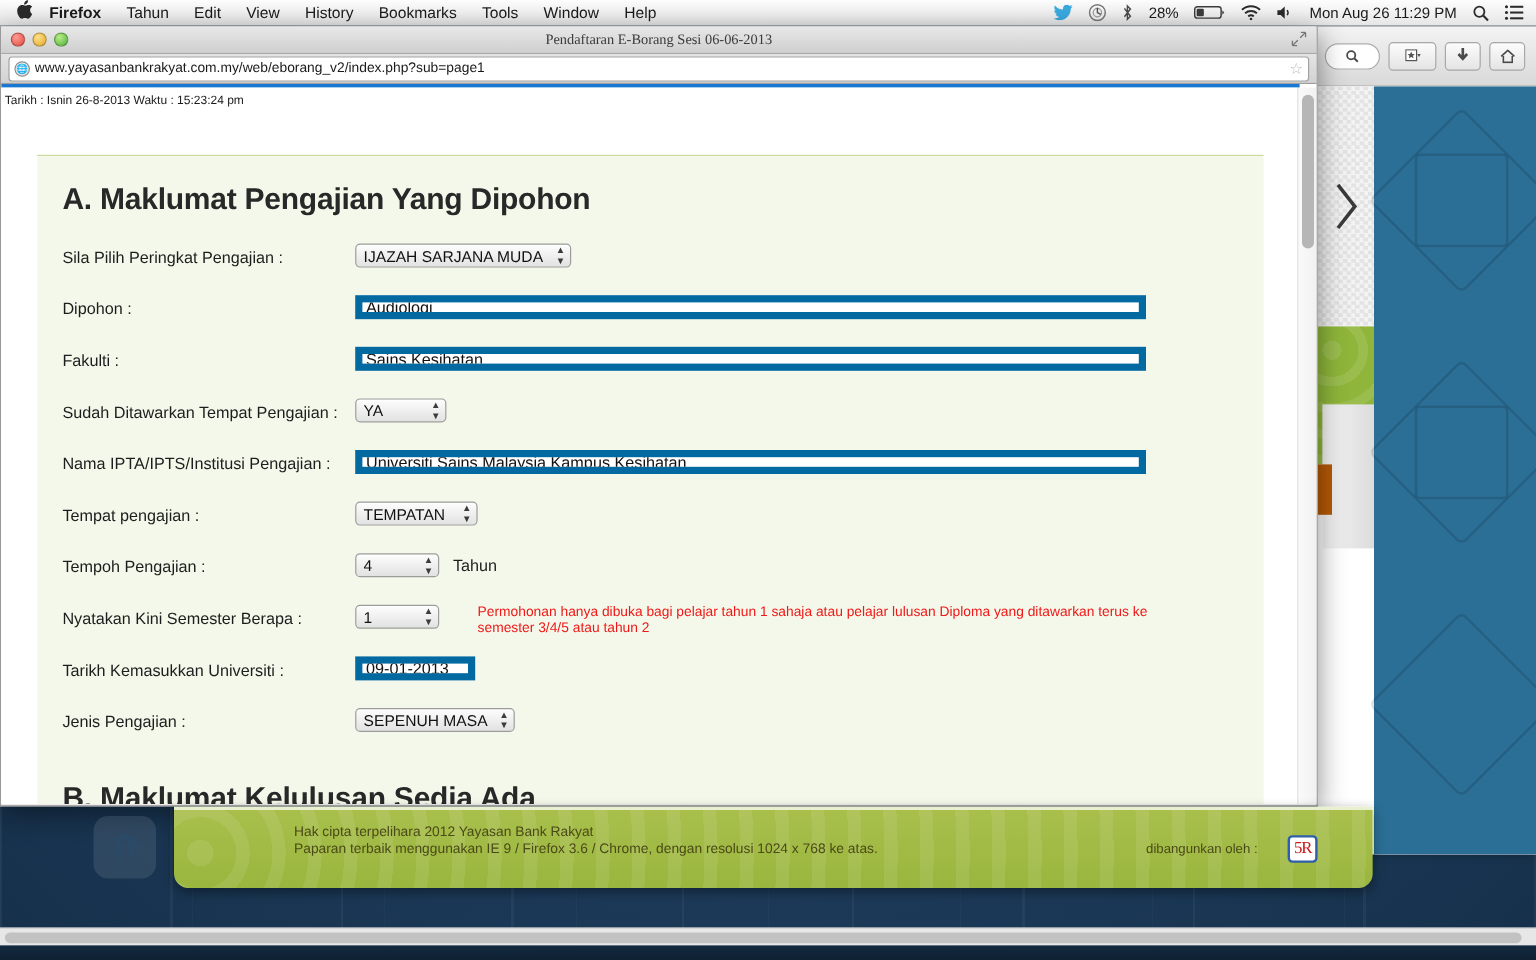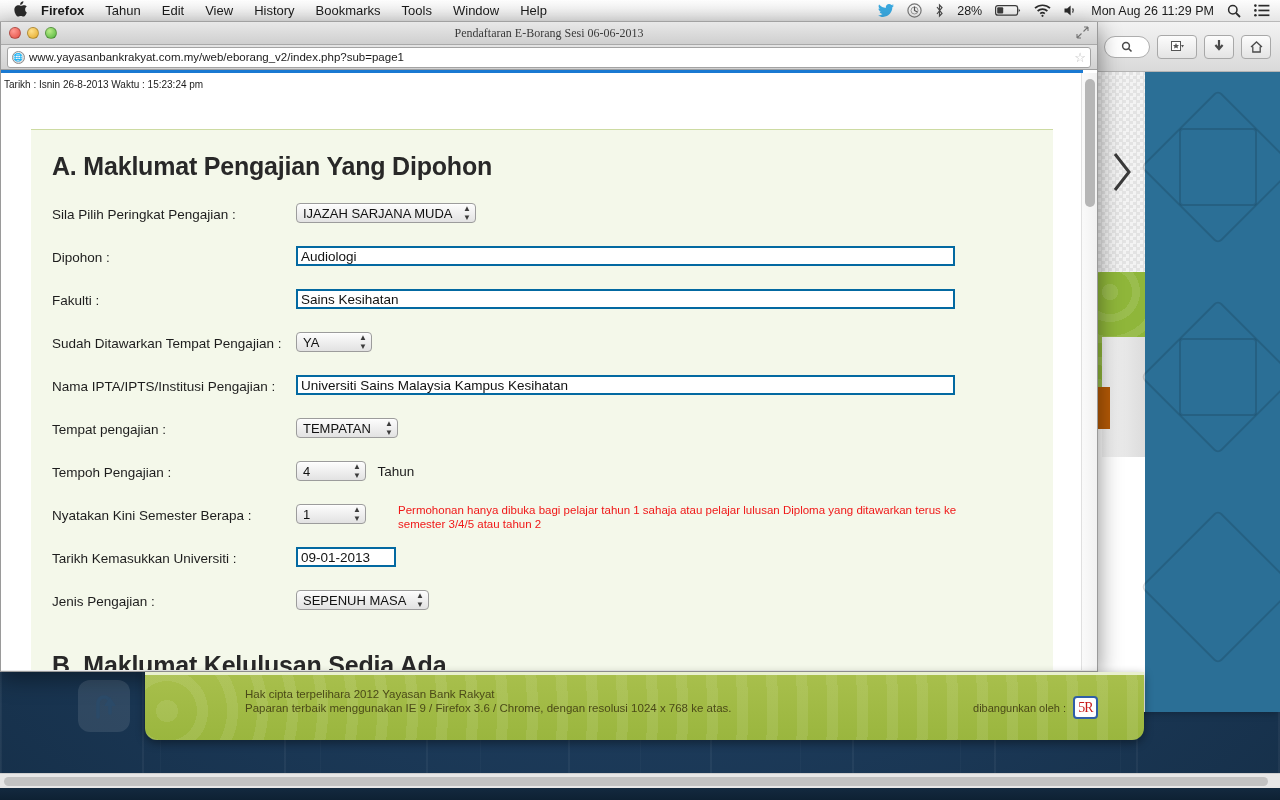--- a/index.html
+++ b/index.html
@@ -206,21 +206,21 @@
   .selwrap { position: relative; display: inline-block; }
   .selwrap .arrows {
     position: absolute; right: 5px; top: 1px;
     font-size: 8px; line-height: 9px; color: #3b3b3b; pointer-events: none;
     display: flex; flex-direction: column; align-items: center;
   }
   input.txt {
     font-family: "Liberation Sans", sans-serif;
     font-size: 13.5px; color: #111;
     height: 20px; padding: 0 3px;
-    border: 2px solid #0369a1; background: #fff;
+    border: 6px solid #0369a1; background: #fff;
     border-radius: 0;
   }
   input.txt.wide { width: 659px; }
   input.txt.date { width: 100px; font-size: 13.5px; }
   .suffix { font-size: 13.5px; color: #1d1d1d; margin-left: 7px; }
   .warn {
     position: absolute; left: 102px; top: -1px; width: 560px;
     color: #f01818; font-size: 11.5px; line-height: 14px;
   }
 
@@ -240,21 +240,21 @@
     content: ""; position: absolute; inset: 0;
     background:
       repeating-radial-gradient(circle at 22px 36px, rgba(255,255,255,.085) 0 11px, rgba(0,0,0,0) 11px 30px);
   }
   #footer-text {
     position: absolute; left: 100px; top: 12px;
     font-size: 11.5px; line-height: 14px; color: #4b4a18; z-index: 2;
   }
   #dibangun {
     position: absolute; right: 46px; top: 21px; z-index: 2;
-    display: flex; align-items: center; gap: 7px;
+    display: flex; align-items: center; gap: 25px;
     font-size: 11px; color: #4b4a18;
   }
   #sr-logo {
     width: 25px; height: 23px; border-radius: 4px;
     background: #fff; border: 2px solid #2f5fa8;
     color: #c81a1a; font-weight: normal; font-size: 14px;
     font-family: "Liberation Serif", serif;
     display: flex; align-items: center; justify-content: center;
     letter-spacing: -1px;
   }

